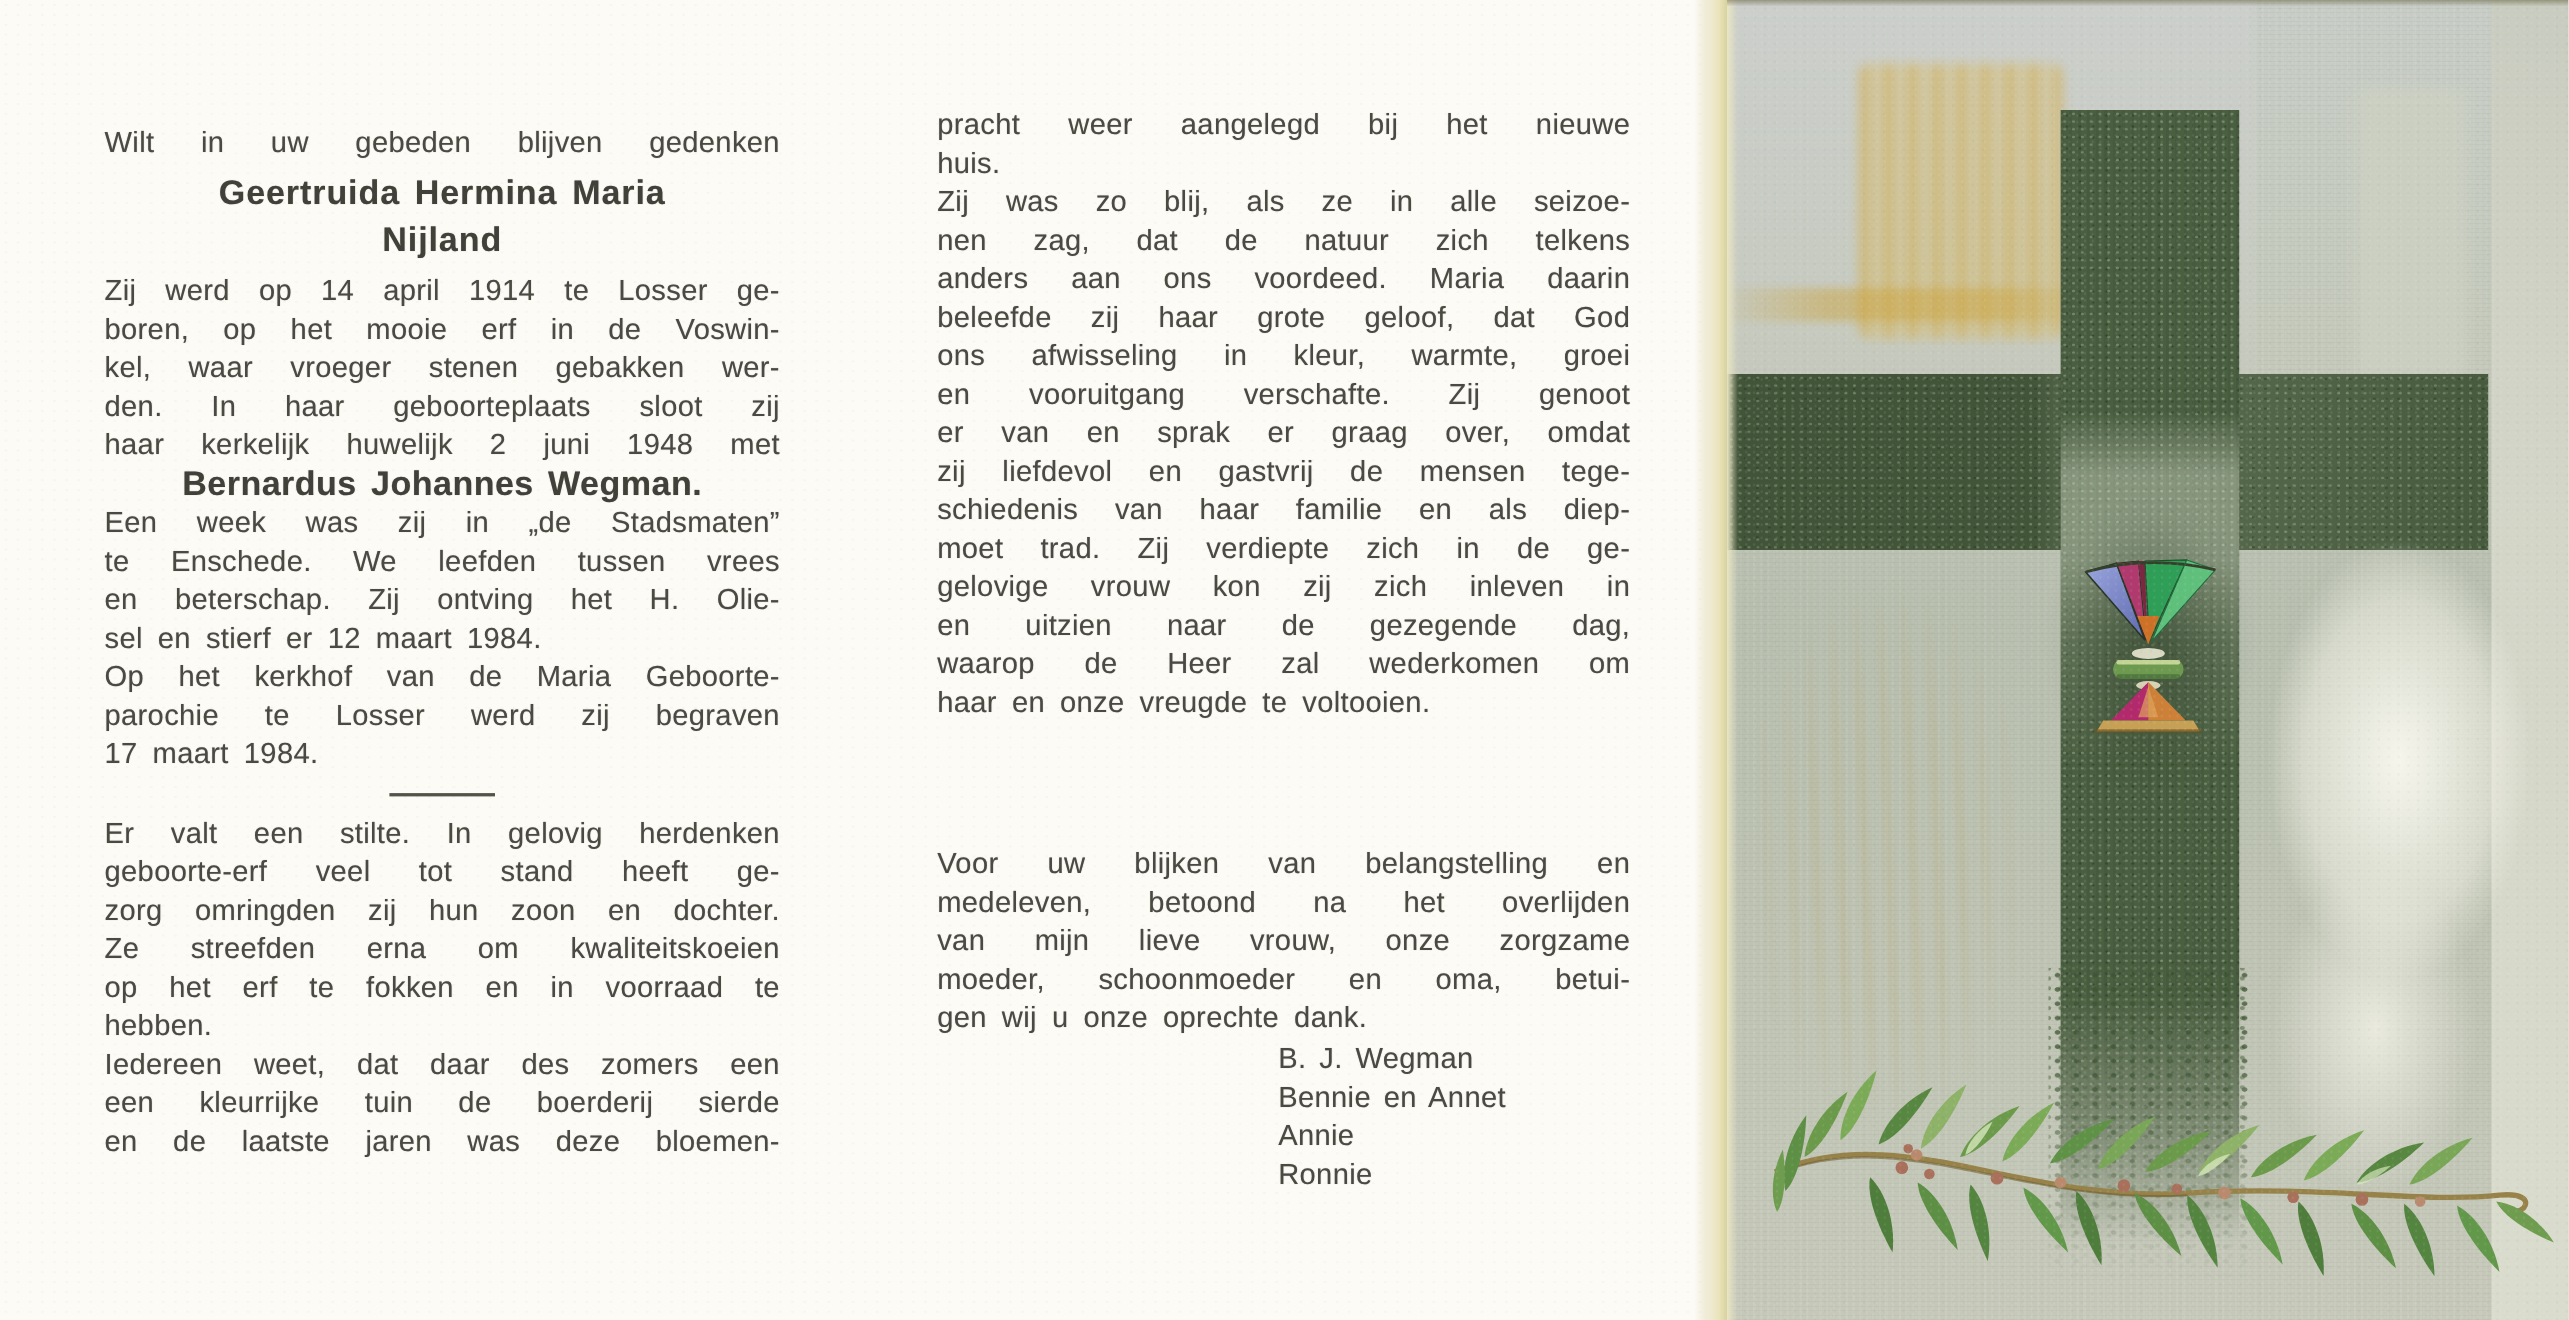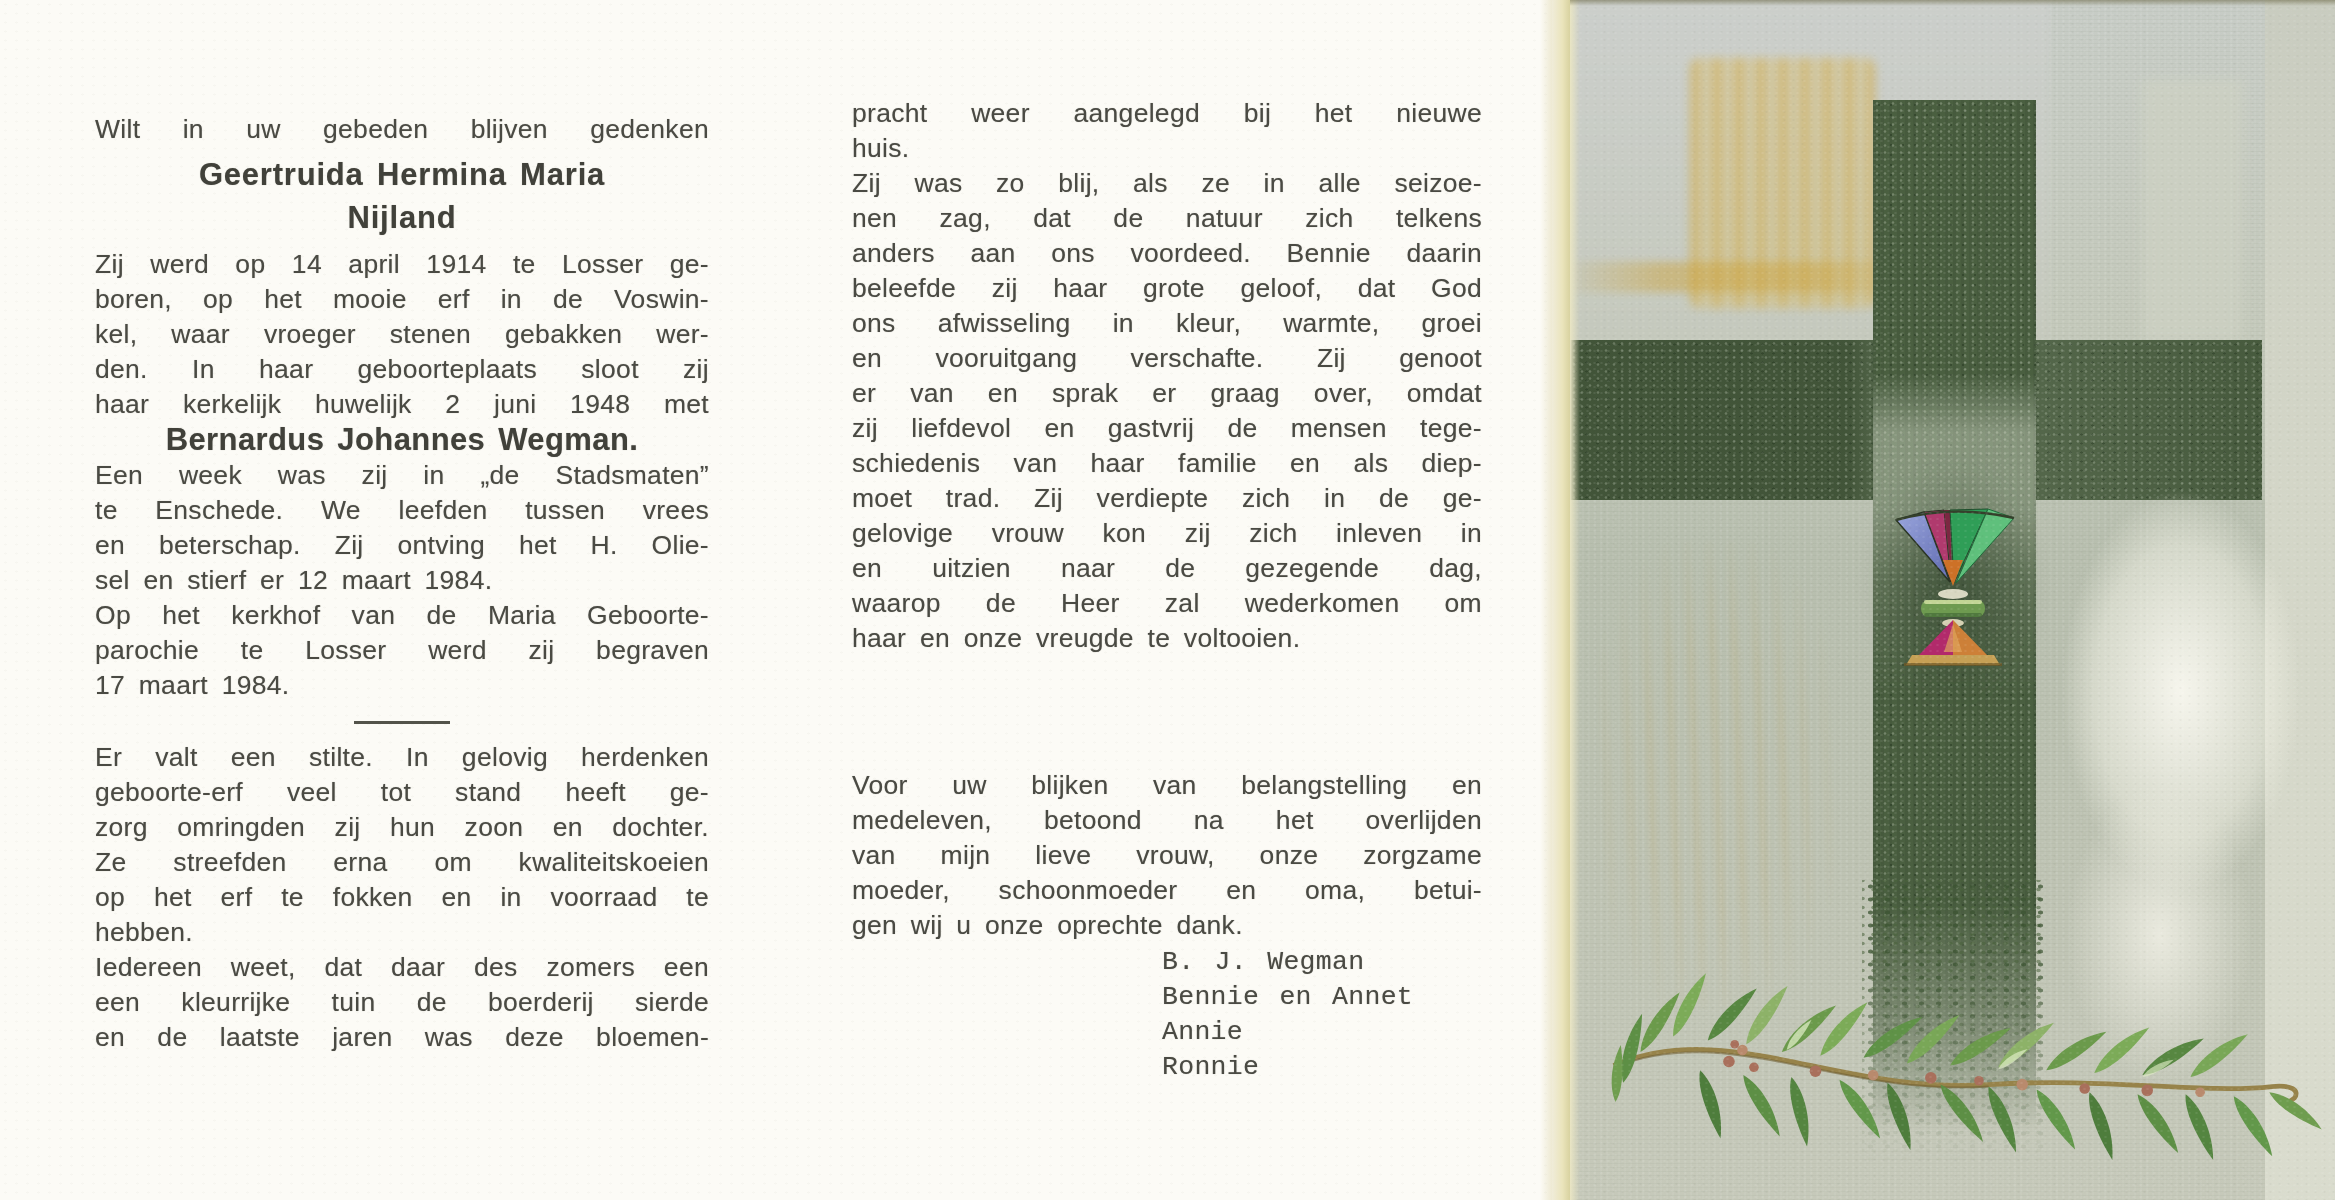--- a/index.html
+++ b/index.html
@@ -33,21 +33,21 @@
               letter-spacing:.8px;color:#41413a;}
   .bold-center{line-height:35px;font-size:31px;font-weight:700;text-align:center;
                letter-spacing:.4px;color:#41413a;}
   .sig-line{line-height:35px;font-size:26.5px;text-align:left;}
   .block{margin:0;}
   .col-left .block:first-child{margin-bottom:6px;}
   .block.title{margin:6px 0 8px;}
   .block.bold-line{margin:0 0 1px;}
   .block.divider{width:96px;border-top:3px solid #53534a;margin:18px auto 16px;}
   .block.gap{margin-top:112px;}
-  .block.signatures{margin-top:2px;padding-left:310px;font-family:Liberation Mono, monospace;}
+  .block.signatures{margin-top:2px;padding-left:310px;}
 
   
   .fold{position:absolute;left:1540px;top:0;width:30px;height:1200px;
         background:linear-gradient(90deg, rgba(210,200,150,0) 0%, rgba(205,193,130,.3) 40%,
                    rgba(232,225,180,.9) 75%, #d8d2a0 100%);}
 
   
   .painting{position:absolute;left:1570px;top:0;width:765px;height:1200px;overflow:hidden;
             background-color:#bcc2b2;
             background-image:
@@ -160,21 +160,21 @@
         </div>
       </div>
     <div class="col col-mid">
         <div class="block para">
           <div class="line jl">pracht weer aangelegd bij het nieuwe</div>
           <div class="line endl">huis.</div>
         </div>
         <div class="block para">
           <div class="line jl">Zij was zo blij, als ze in alle seizoe-</div>
           <div class="line jl">nen zag, dat de natuur zich telkens</div>
-          <div class="line jl">anders aan ons voordeed. Bennie daarin</div>
+          <div class="line jl">anders aan ons voordeed. Maria daarin</div>
           <div class="line jl">beleefde zij haar grote geloof, dat God</div>
           <div class="line jl">ons afwisseling in kleur, warmte, groei</div>
           <div class="line jl">en vooruitgang verschafte. Zij genoot</div>
           <div class="line jl">er van en sprak er graag over, omdat</div>
           <div class="line jl">zij liefdevol en gastvrij de mensen tege-</div>
           <div class="line jl">schiedenis van haar familie en als diep-</div>
           <div class="line jl">moet trad. Zij verdiepte zich in de ge-</div>
           <div class="line jl">gelovige vrouw kon zij zich inleven in</div>
           <div class="line jl">en uitzien naar de gezegende dag,</div>
           <div class="line jl">waarop de Heer zal wederkomen om</div>

